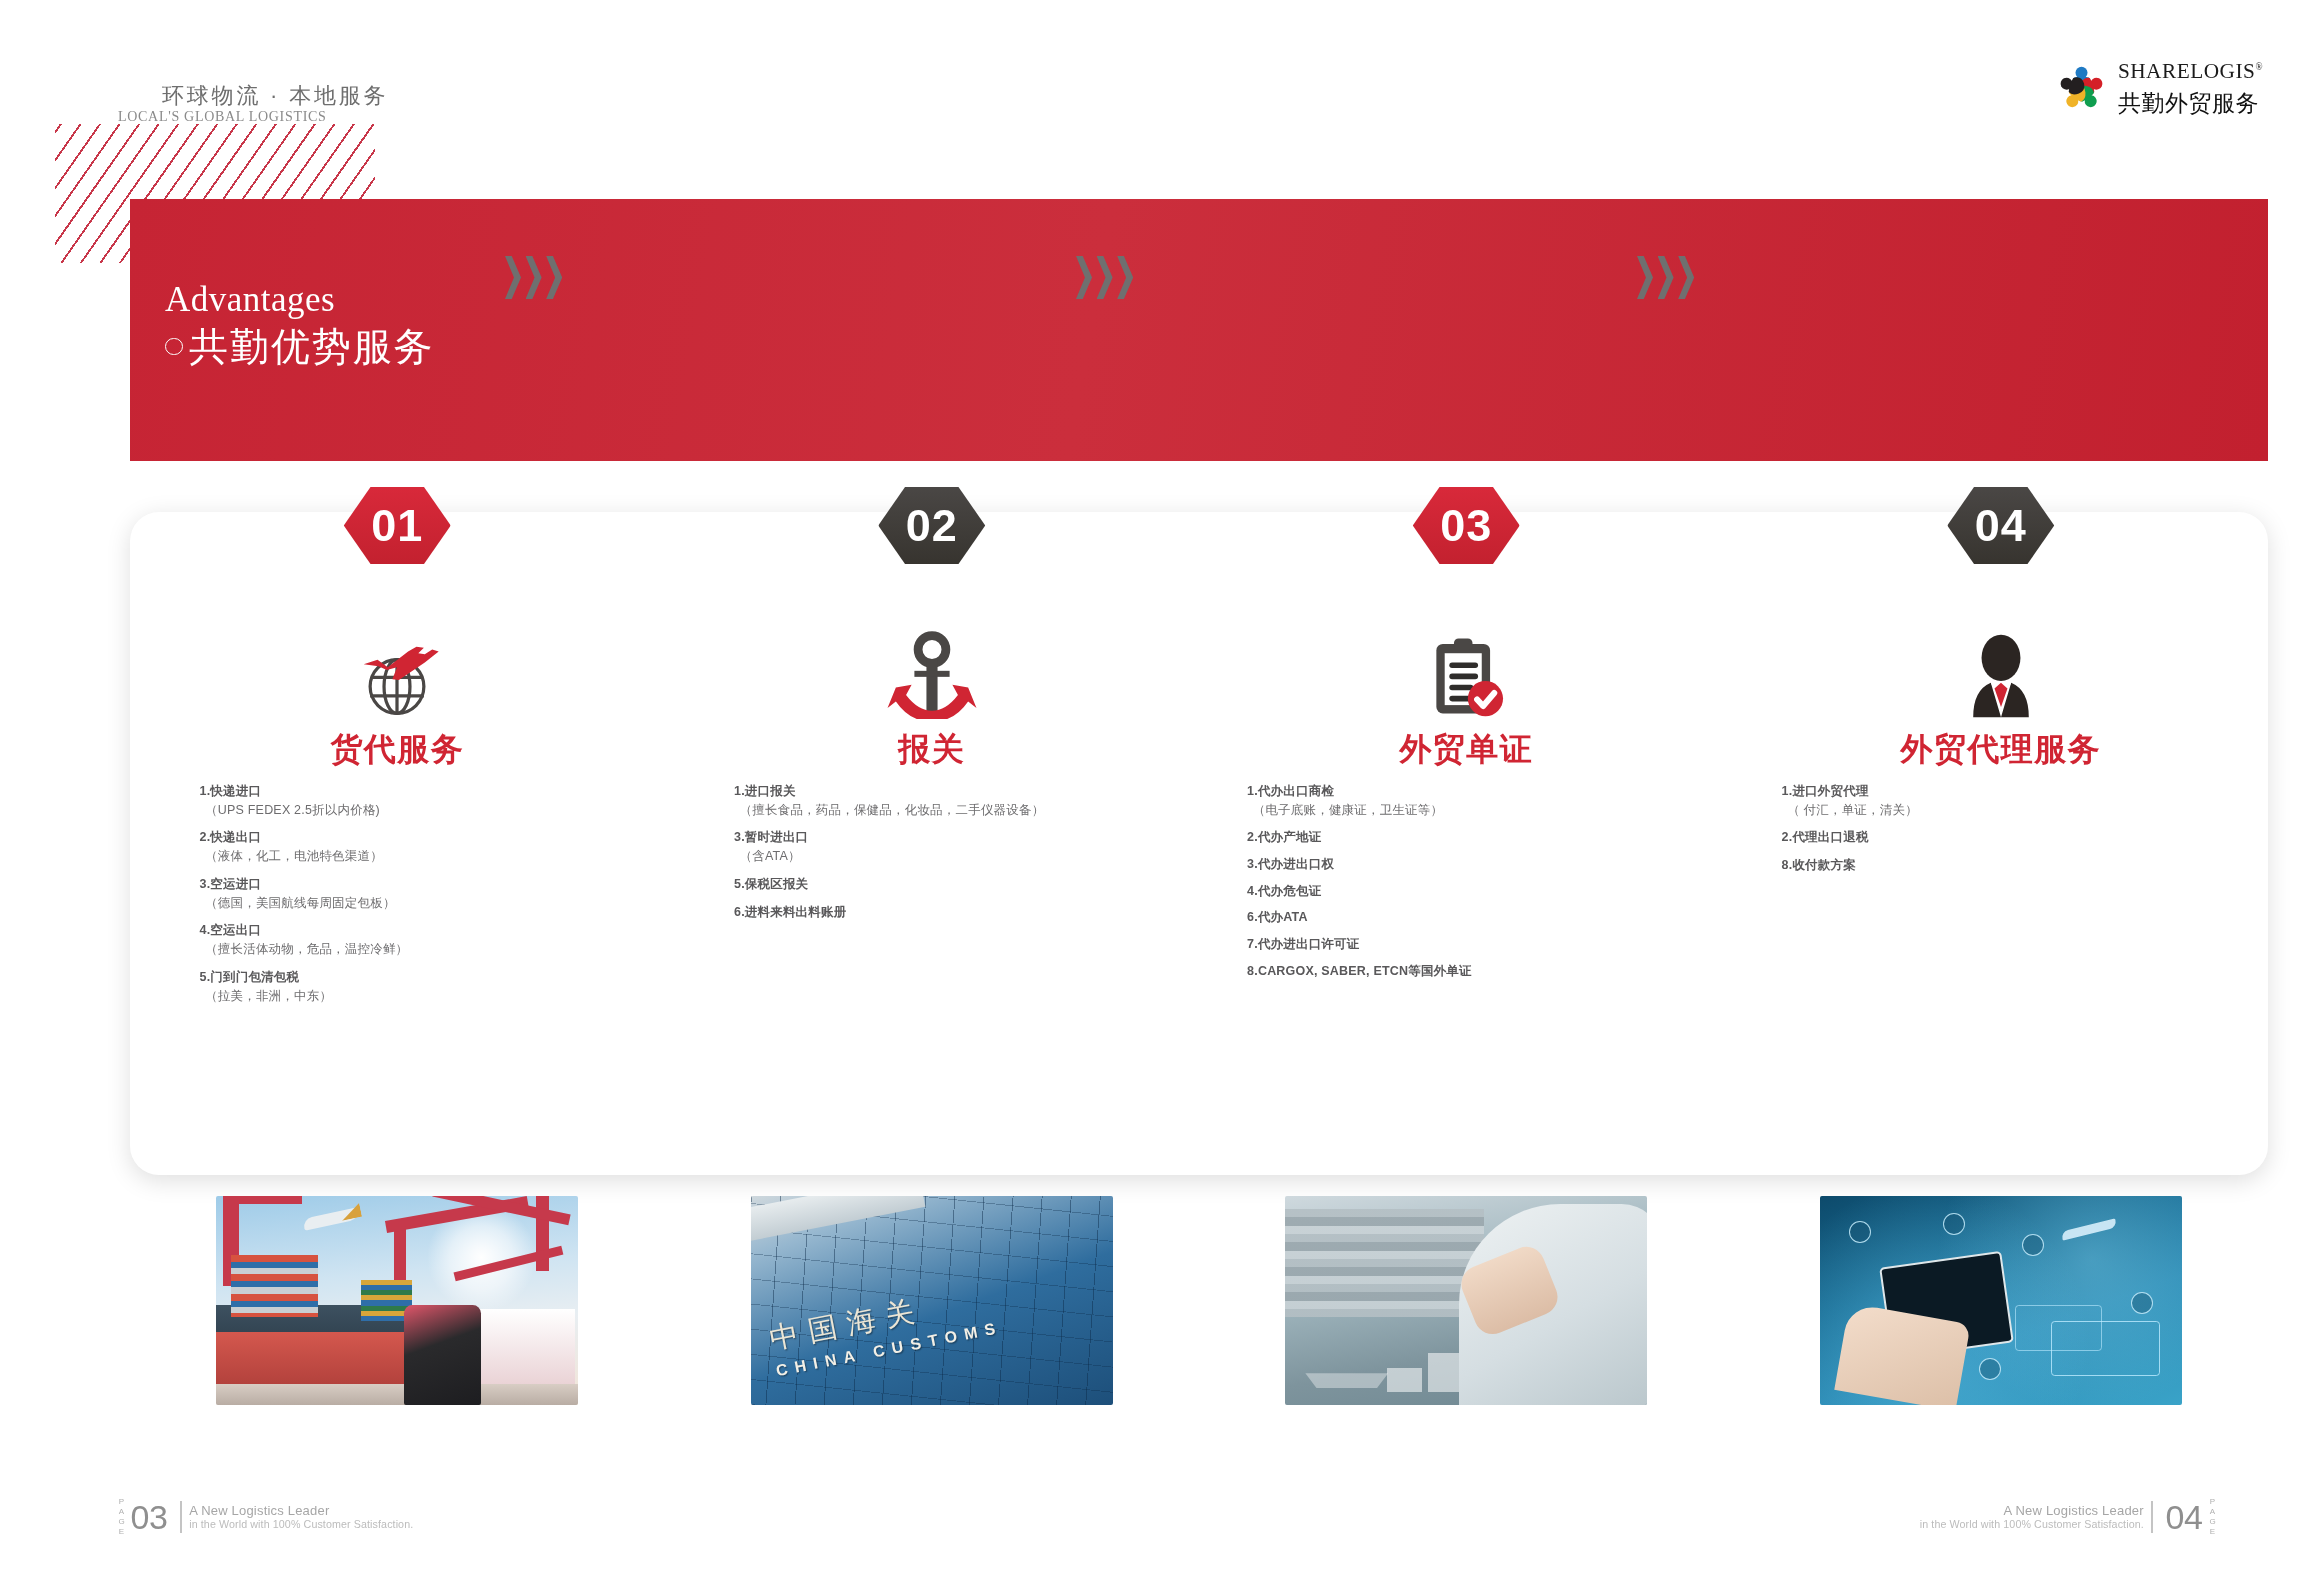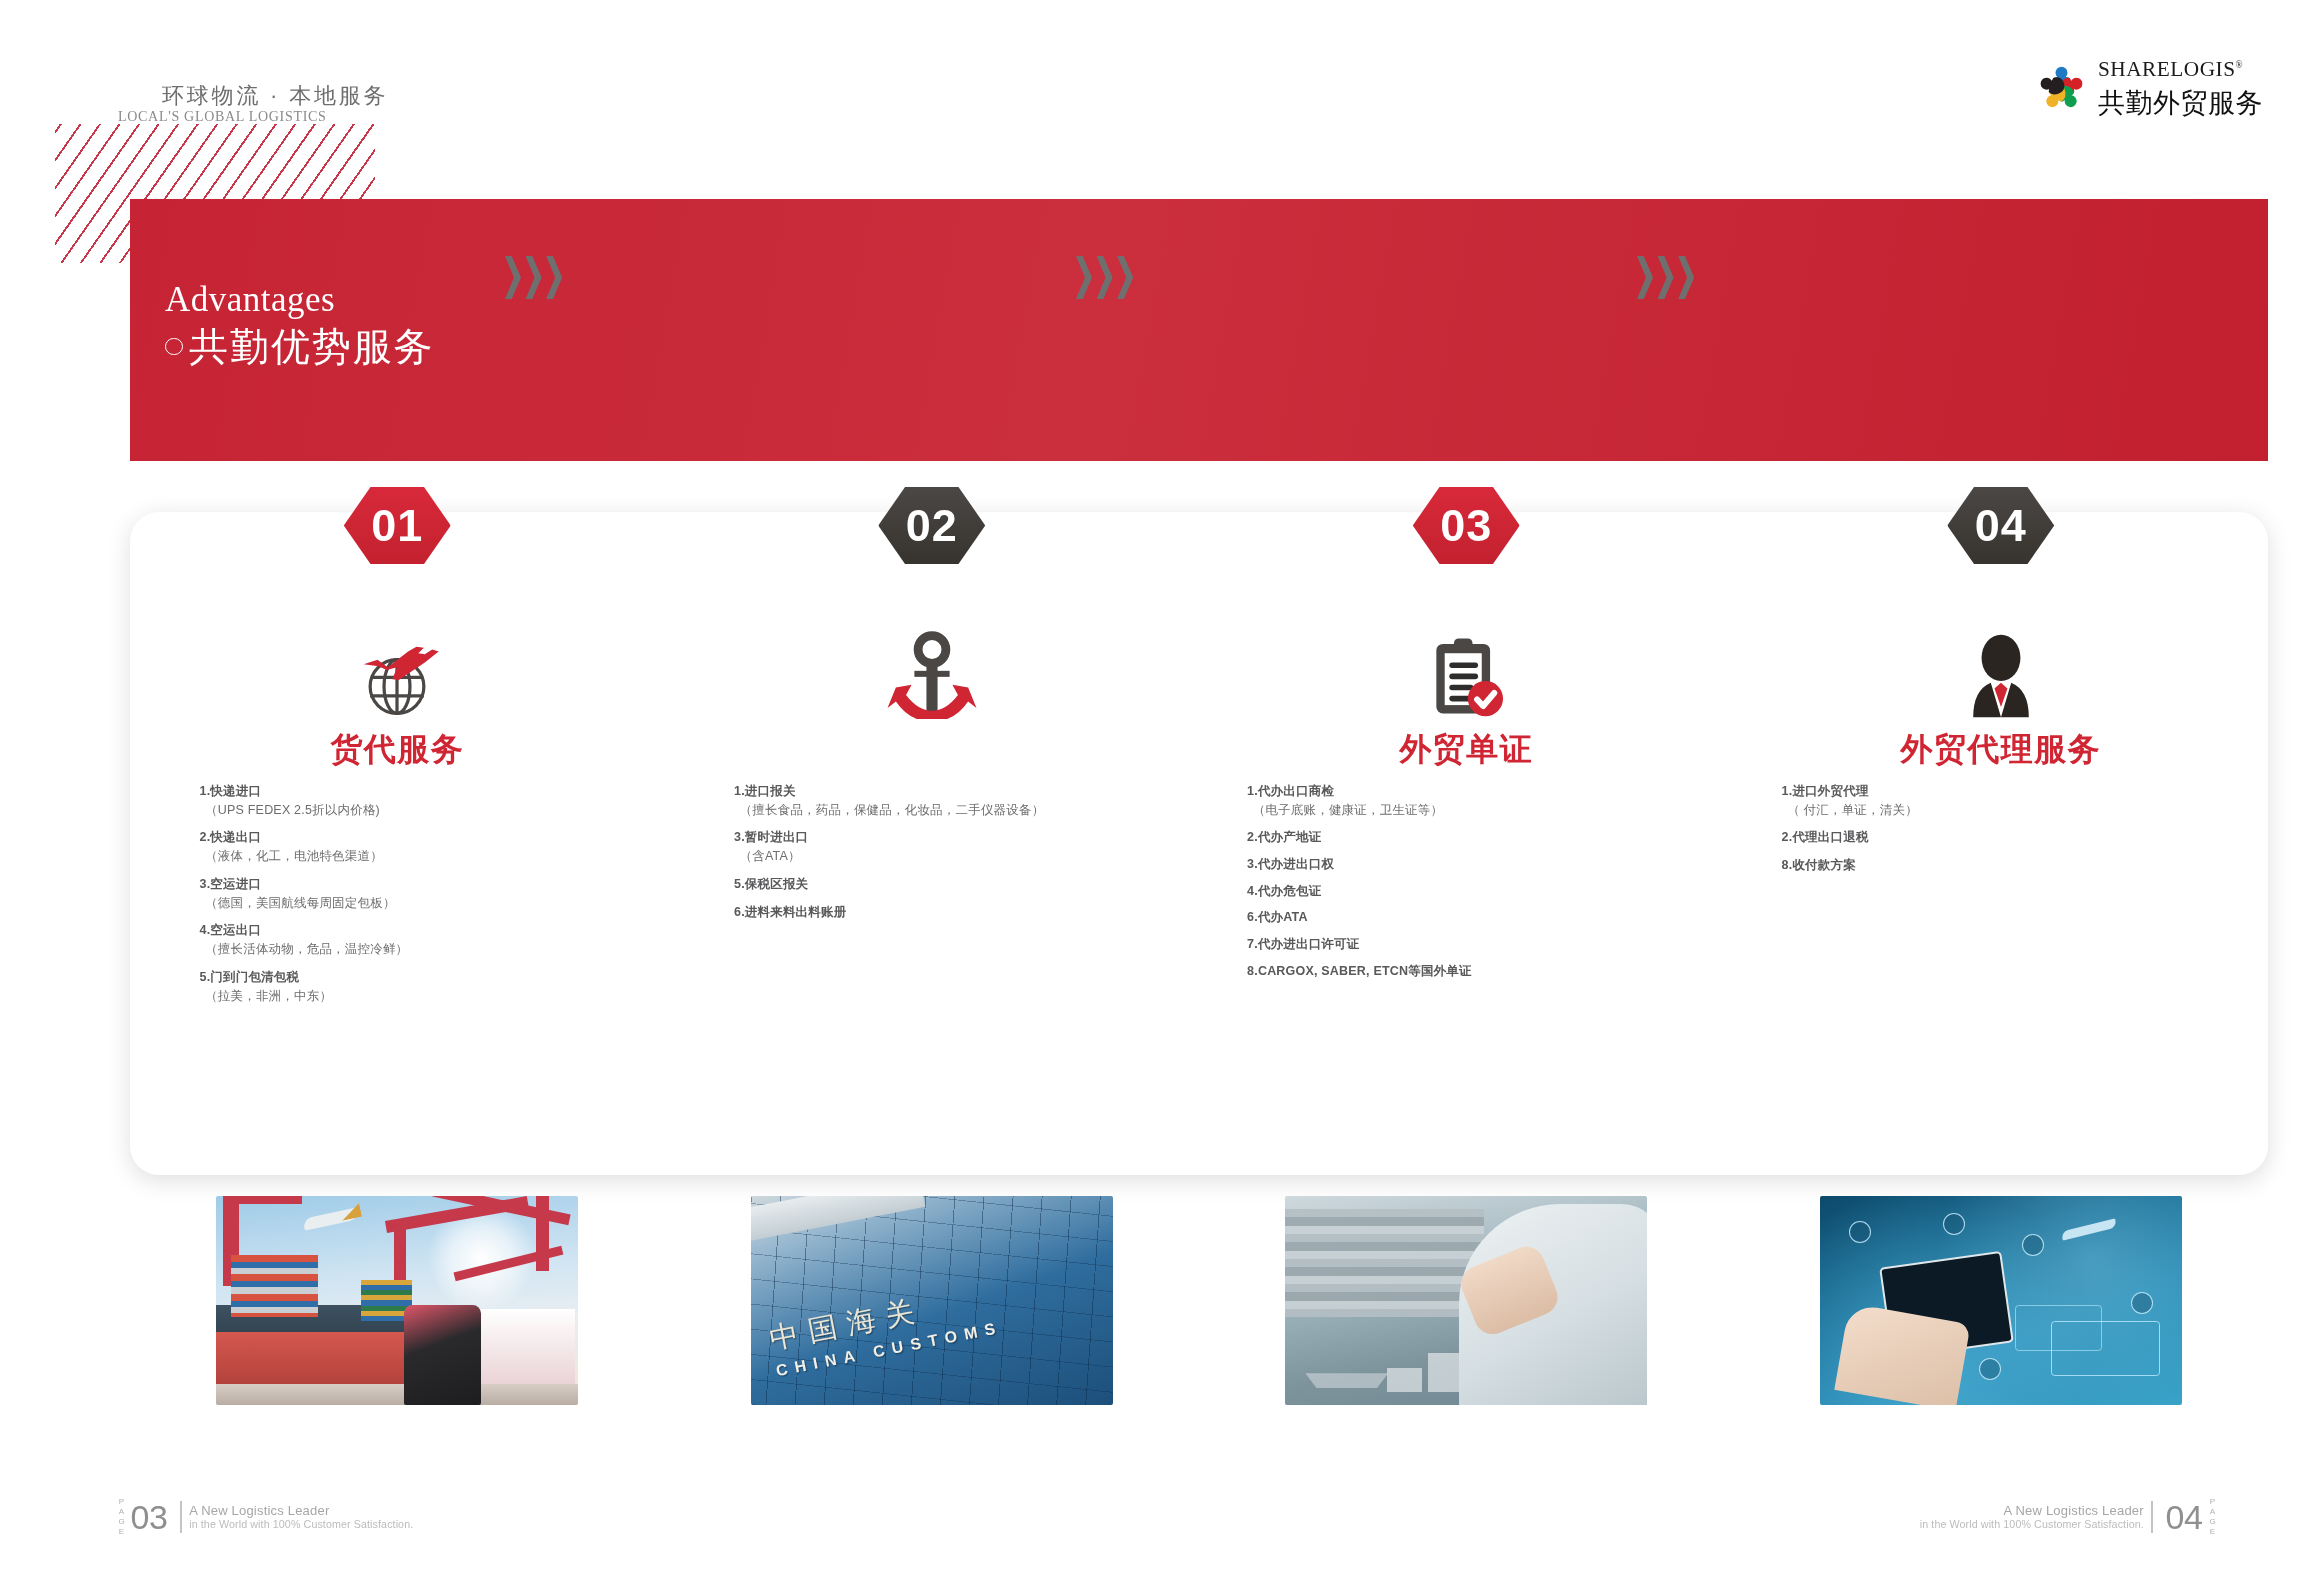--- a/index.html
+++ b/index.html
@@ -23,21 +23,21 @@
   }
 
   .logo-block { position:absolute; right:70px; top:59px; display:flex; align-items:center; gap:7.4px; }
   .logo-mark { width:59px; height:59px; position:relative; flex:0 0 auto; }
   .logo-text { display:flex; flex-direction:column; justify-content:center; }
   .logo-en {
     font-family:"Liberation Serif","DejaVu Serif",serif;
     font-size:21.3px; color:#1b1b1b; letter-spacing:0.5px; line-height:1; position:relative;
   }
   .logo-en .reg { font-size:9.3px; vertical-align:super; }
-  .logo-cn { font-size:27px; color:#111; letter-spacing:0.5px; line-height:1.08; margin-top:9px; }
+  .logo-cn { font-size:23px; color:#111; letter-spacing:0.5px; line-height:1.08; margin-top:9px; }
 
   
   .hatch {
     position:absolute; left:55px; top:124px; width:320px; height:139px;
     background: repeating-linear-gradient(
         -55deg,
         #c8374a 0px, #c8374a 1.9px,
         rgba(255,255,255,0) 1.9px, rgba(255,255,255,0) 16px);
     clip-path: polygon(0 0, 100% 0, 100% 100%, 0 100%);
     -webkit-mask-image: linear-gradient(to right, #000 0%, #000 100%);
@@ -347,20 +347,21 @@
       </div>
       <div class="ico">
         <svg viewBox="0 0 200 190" width="93" height="88">
           <circle cx="100" cy="40" r="30" fill="none" stroke="#4a4745" stroke-width="19"></circle>
           <rect x="88" y="62" width="24" height="120" fill="#4a4745"></rect>
           <rect x="62" y="86" width="76" height="13" fill="#4a4745"></rect>
           <path d="M22 122 l34 -6 l-12 22 q26 34 56 34 l0 24 q-48 0 -78 -44 l-18 14 z" fill="#d02533"></path>
           <path d="M178 122 l-34 -6 l12 22 q-26 34 -56 34 l0 24 q48 0 78 -44 l18 14 z" fill="#d02533"></path>
         </svg>
       </div>
+      <div class="col-title">报关</div>
       <div class="lst">
         <div class="grp">
             <div class="hd">1.进口报关</div>
             <div class="sub">（擅长食品，药品，保健品，化妆品，二手仪器设备）</div>
           </div>
         <div class="grp">
             <div class="hd">3.暂时进出口</div>
             <div class="sub">（含ATA）</div>
           </div>
         <div class="grp">

